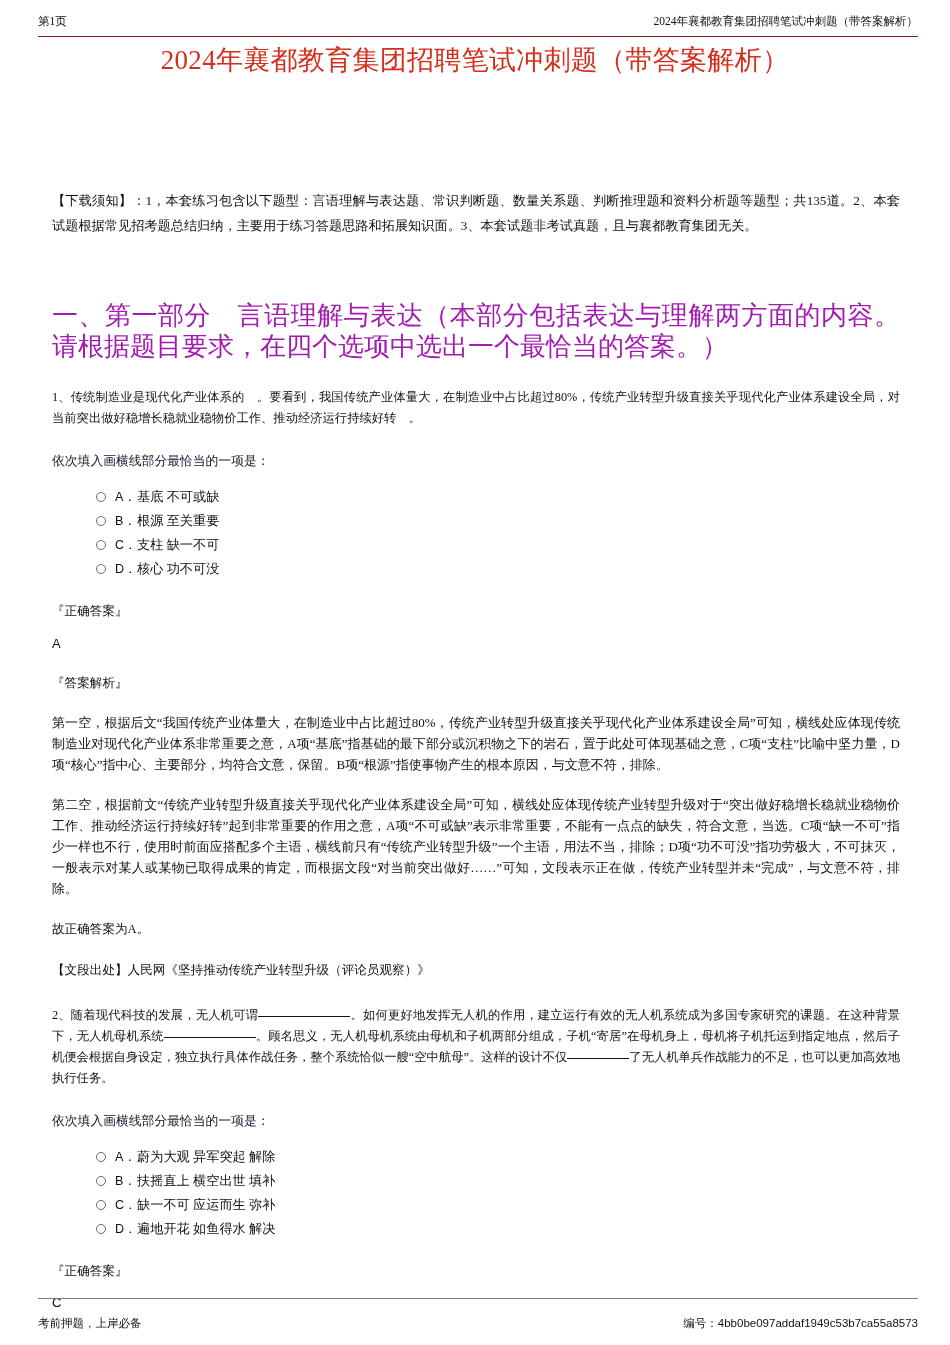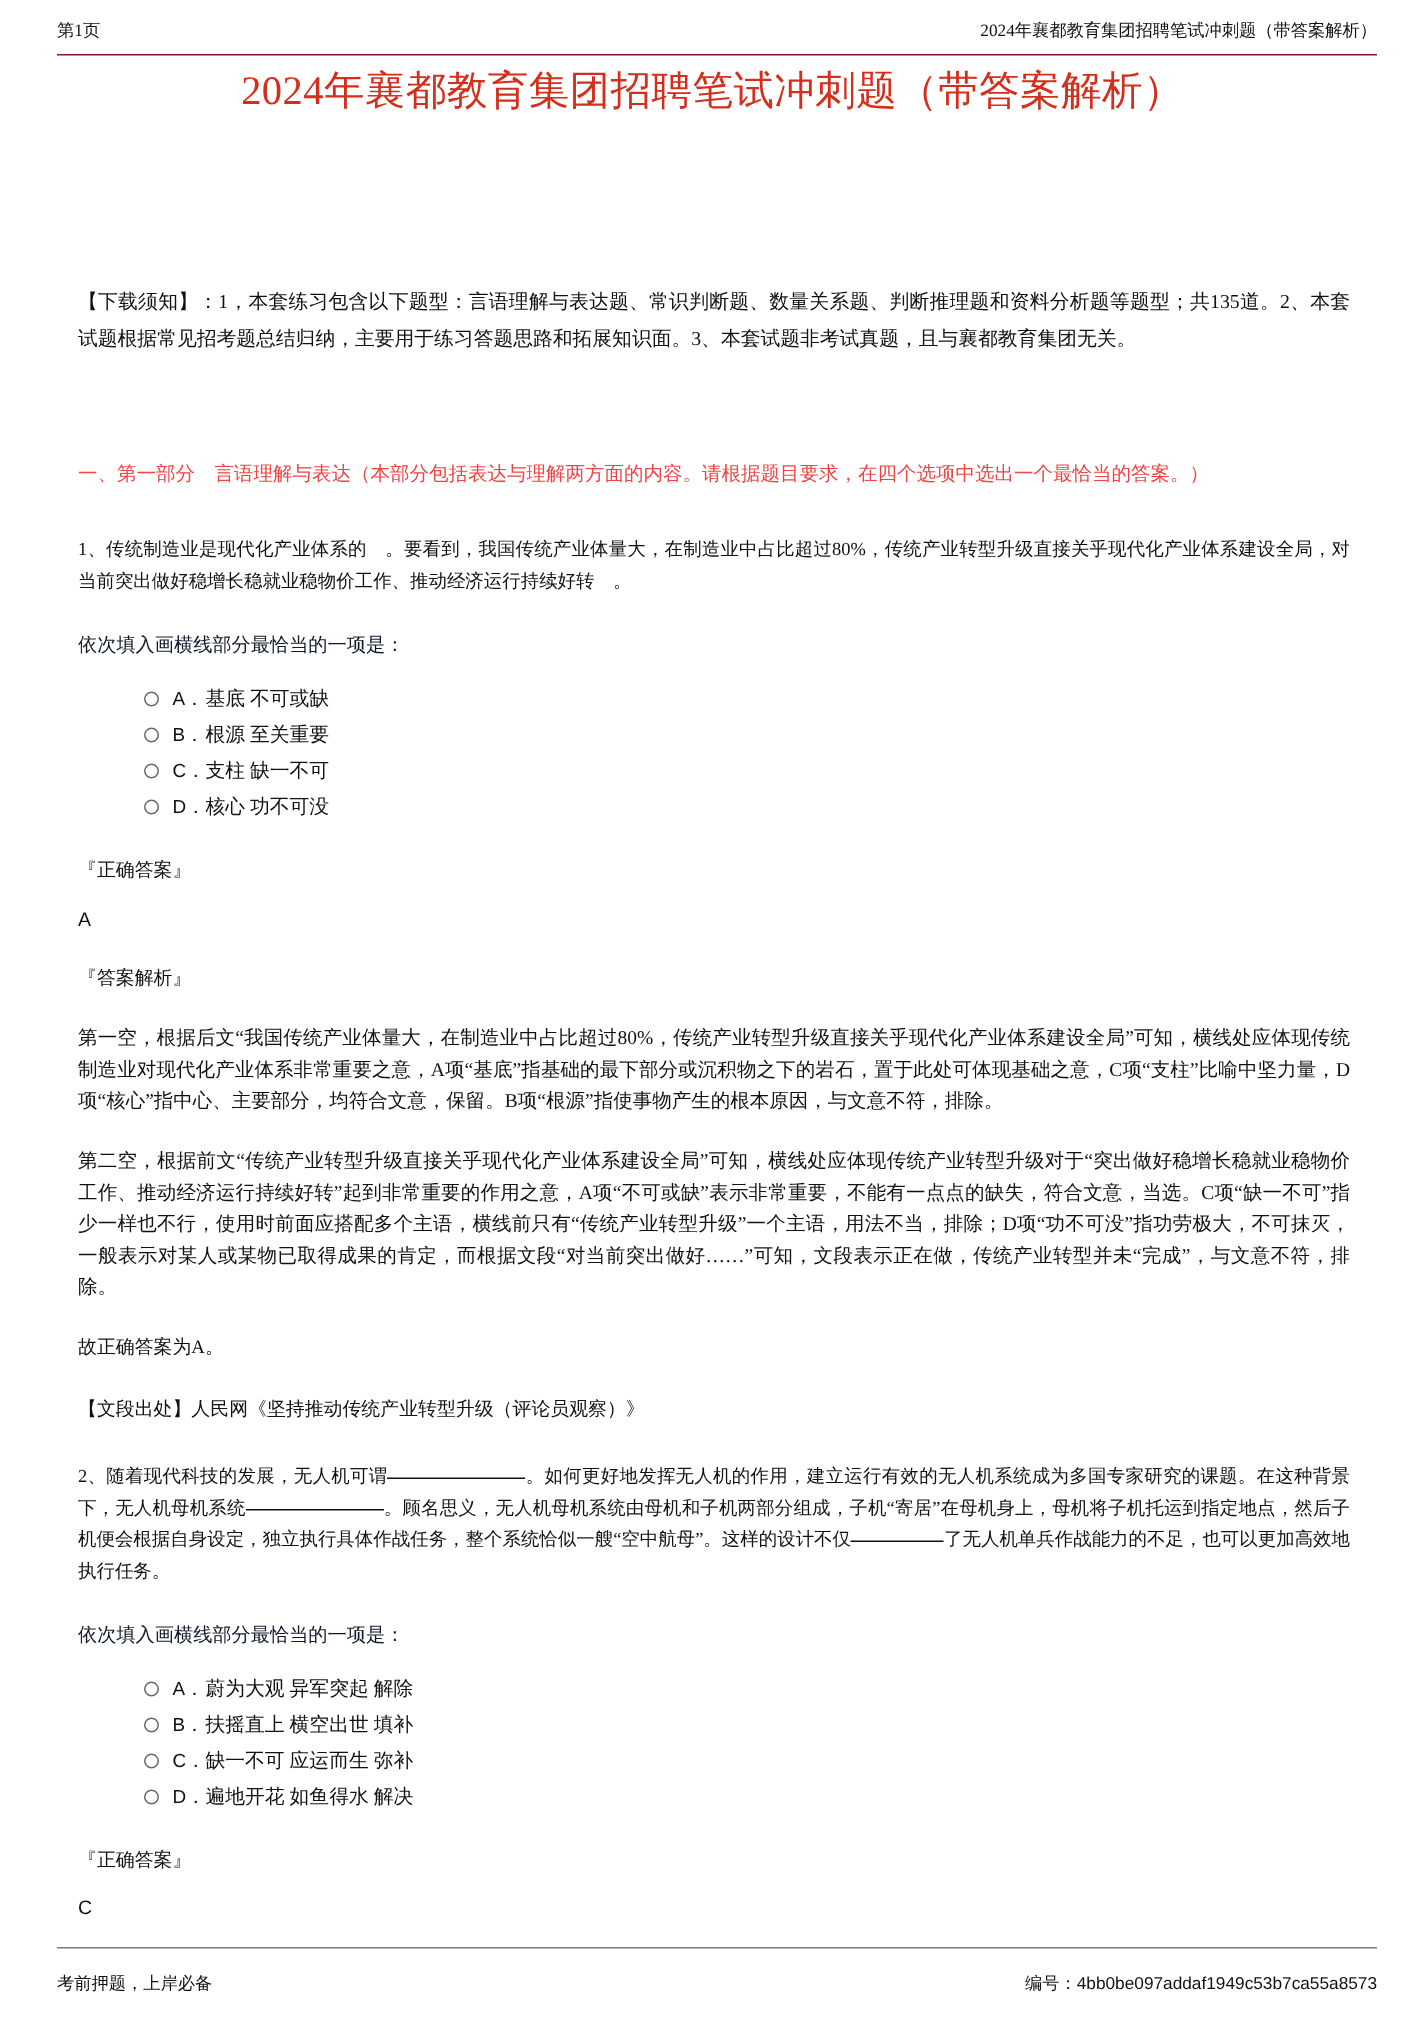--- a/index.html
+++ b/index.html
@@ -67,22 +67,22 @@
 
   .notice {
     font-size: 13.2px;
     line-height: 25px;
     color: #101010;
     text-align: justify;
     margin: 0 0 0 0;
   }
 
   .section-heading {
-    color: #ef4444;
-    font-size: 13px;
+    color: #a21caf;
+    font-size: 26px;
     line-height: 31px;
     margin-top: 62px;
     margin-bottom: 0;
     text-align: justify;
     font-weight: normal;
   }
 
   .q-stem {
     font-size: 12.3px;
     line-height: 21px;

